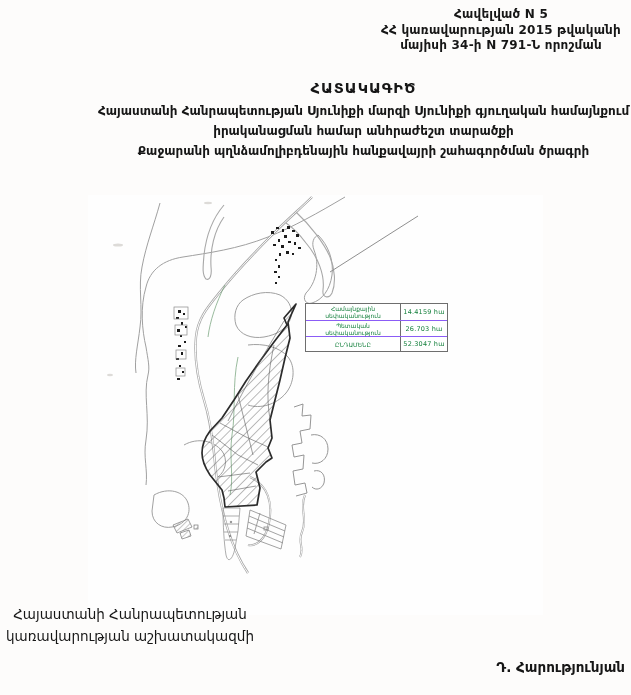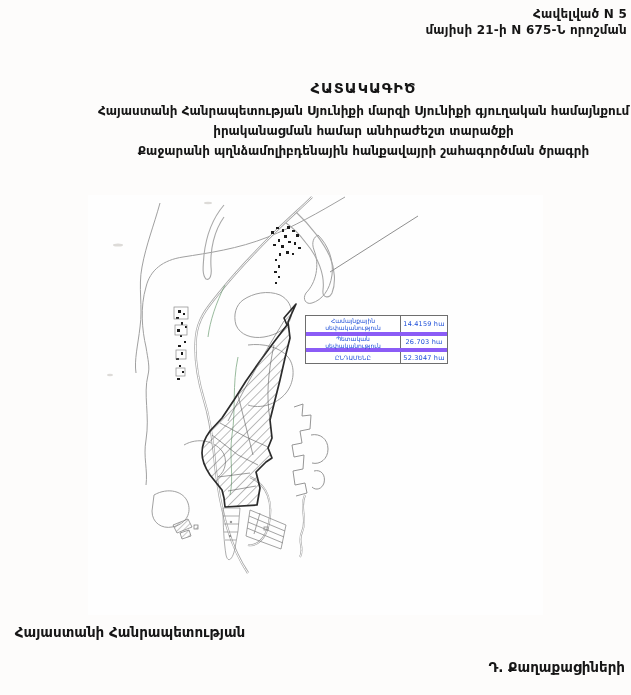--- a/index.html
+++ b/index.html
@@ -7,67 +7,67 @@
   .page {
     position:relative;
     width:631px; height:695px;
     background:#fdfcfb;
     overflow:hidden;
     font-family:"DejaVu Sans", sans-serif;
     color:#161616;
   }
   .hdr-block {
     position:absolute; top:7px; right:4px; width:252px;
-    text-align:right; font-size:12px; font-weight:bold; line-height:15.5px;
+    text-align:center; font-size:12px; font-weight:bold; line-height:15.5px;
     letter-spacing:.2px;
   }
   .title-block { position:absolute; top:80px; left:18px; width:631px; text-align:center;margin-left:30px; }
   .doc-title { font-size:14.5px; font-weight:bold; letter-spacing:1px; }
   .subtitle { margin-top:5px; font-size:12px; font-weight:bold; line-height:20px; }
   .map-wrap {
     position:absolute; left:88px; top:195px; width:455px; height:420px;
     background:#fefefe;
   }
   .map-wrap svg { position:absolute; left:0; top:0; }
   .legend-table {
     position:absolute; left:217px; top:108px; width:143px;
     border:1px solid #6e6e6e; background:rgba(255,255,255,.96);
-    color:#1d4ed8;
-    margin-top:12px;
+    color:#15803d;
   }
   .lt-row { display:flex; align-items:stretch; }
-  .lt-row + .lt-row { border-top:4px solid #8b5cf6; }
+  .lt-row + .lt-row { border-top:1px solid #8b5cf6; }
   .lt-label {
     width:95px; border-right:1px solid #6e6e6e;
     display:flex; align-items:center; justify-content:center;
     text-align:center; font-size:6px; line-height:7px; padding:1px 2px;
   }
   .lt-value {
     flex:1; display:flex; align-items:center; justify-content:center;
     font-size:6.5px; letter-spacing:.2px;
   }
   .r1,.r2 { height:16px; } .r3 { height:20px; } .r4 { height:15px;justify-content:space-between; }
   .r3 .lt-label { font-size:5.4px; line-height:6.4px; }
   .sig-left {
-    position:absolute; left:2px; top:622px; width:256px;
-    text-align:center; font-size:13.5px; font-weight:bold; line-height:21.5px;
+    position:absolute; left:2px; top:604px; width:256px;
+    text-align:center; font-size:13.5px; font-weight:normal; line-height:21.5px;
   }
   .sig-right {
     position:absolute; right:6px; top:659px;
     font-size:13.5px; font-weight:bold;
   }
 </style>
 </head>
 <body>
 
 <div class="page">
 
   <div class="hdr-block">
     <div>Հավելված N 5</div>
-    <div>մայիսի 21-ի N 675-Ն որոշման</div>
+    <div>ՀՀ կառավարության 2015 թվականի</div>
+    <div>մայիսի 34-ի N 791-Ն որոշման</div>
   </div>
 
   <div class="title-block">
     <div class="doc-title">ՀԱՏԱԿԱԳԻԾ</div>
     <div class="subtitle">
       <div>Հայաստանի Հանրապետության Սյունիքի մարզի Սյունիքի գյուղական համայնքում</div>
       <div>իրականացման համար անհրաժեշտ տարածքի</div>
       <div>Քաջարանի պղնձամոլիբդենային հանքավայրի շահագործման ծրագրի</div>
     </div>
   </div>
@@ -223,16 +223,17 @@
       </div>
       <div class="lt-row r4">
         <div class="lt-label">ԸՆԴԱՄԵՆԸ</div>
         <div class="lt-value">52.3047 հա</div>
       </div>
     </div>
   </div>
 
   <div class="sig-left">
     <div>Հայաստանի Հանրապետության</div>
-  </div>
-  <div class="sig-right">Դ. Քաղաքացիների</div>
+    <div>կառավարության աշխատակազմի</div>
+  </div>
+  <div class="sig-right">Դ. Հարությունյան</div>
 
 </div>
 
 </body></html>

